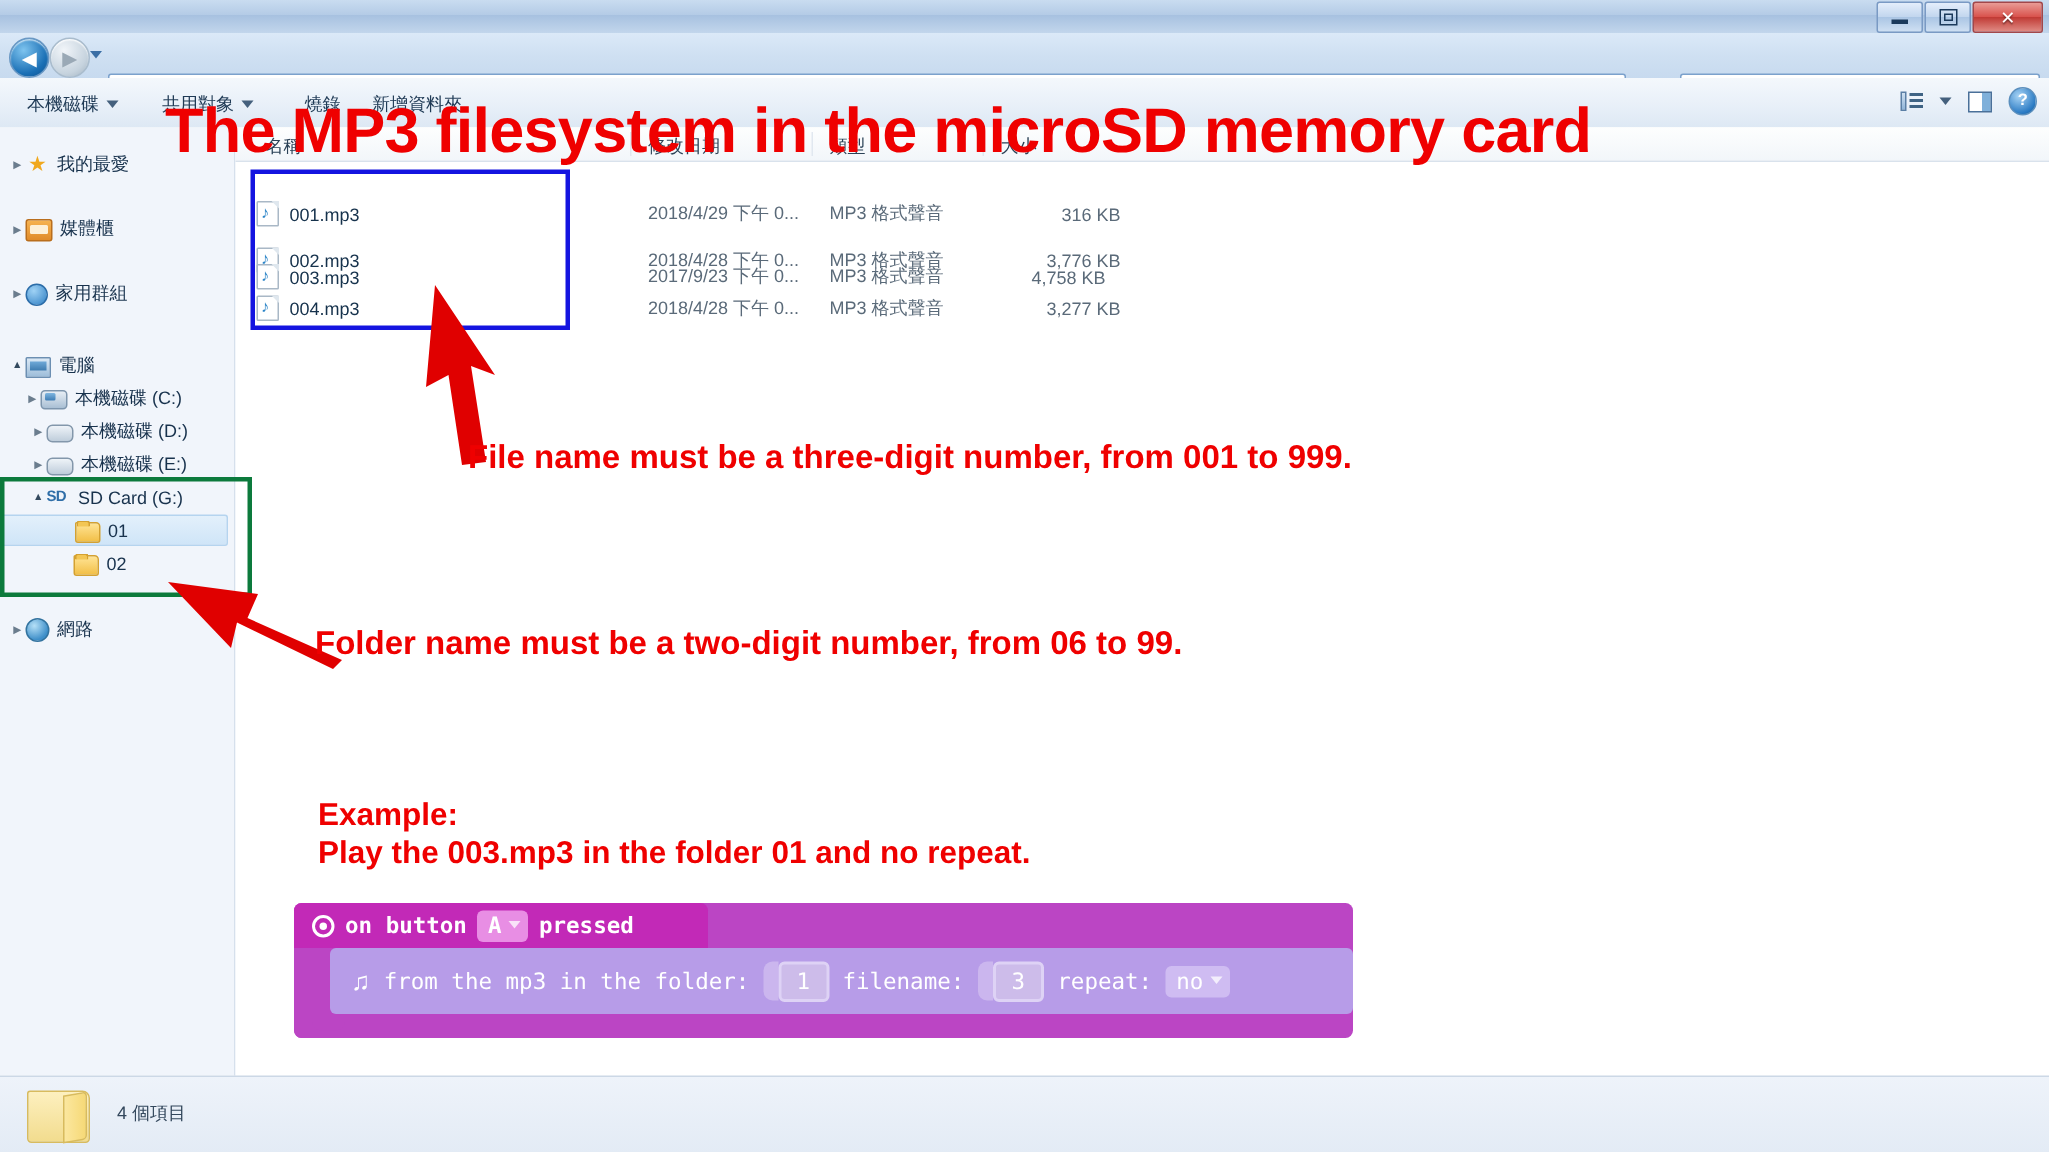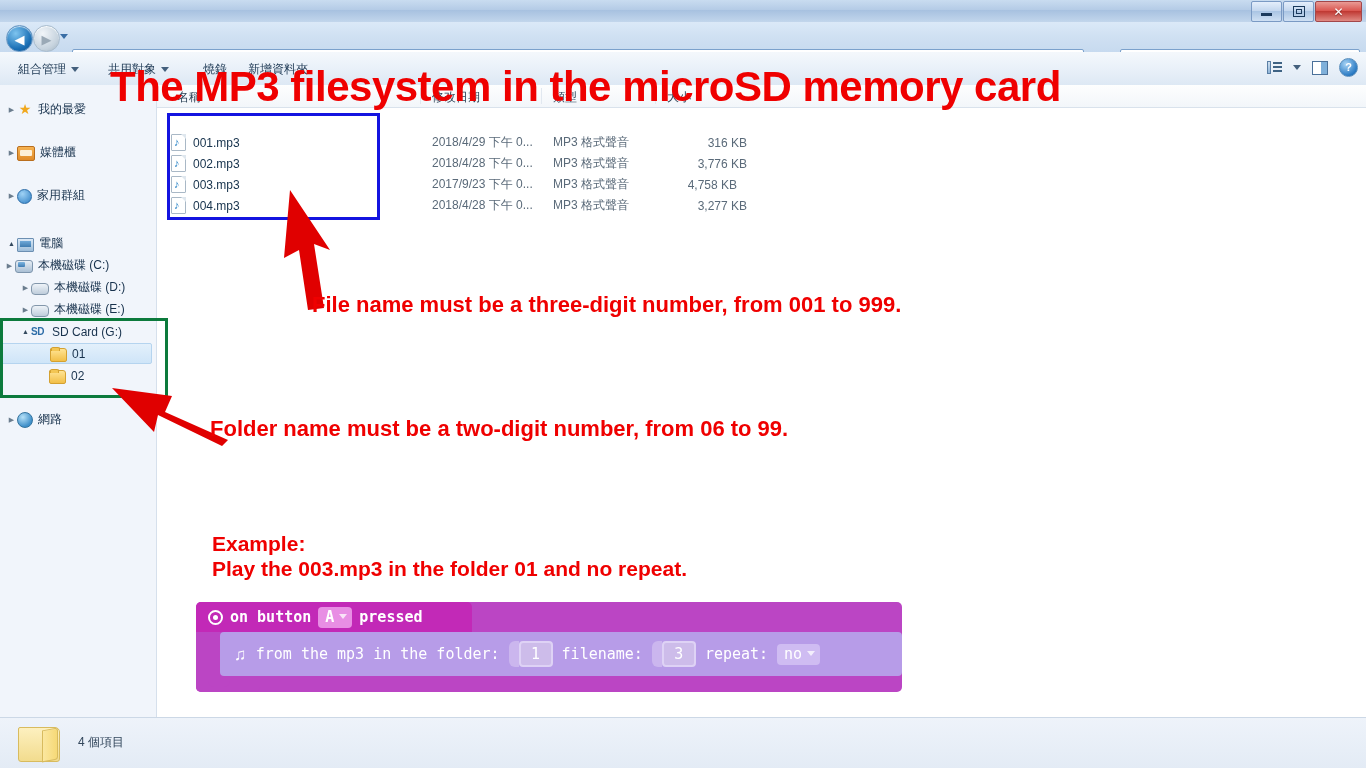--- a/index.html
+++ b/index.html
@@ -236,21 +236,21 @@
     </div>
 
     <div class="searchbox">
       <span class="searchph">搜尋 01</span>
       <span class="searchico"></span>
     </div>
   </div>
 
   <div class="toolbar">
     <div class="tbitem" style="left:18px">
-      <span>組合管理</span>
+      <span>本機磁碟</span>
       <span class="tbcaret"></span>
     </div>
     <div class="tbitem" style="left:108px">
       <span>共用對象</span>
       <span class="tbcaret"></span>
     </div>
     <div class="tbitem" style="left:203px">
       <span>燒錄</span>
     </div>
     <div class="tbitem" style="left:248px">
@@ -280,21 +280,21 @@
         <div class="sbrow" style="top: 100px; padding-left: 6px; width: auto;">
           <span class="tw">▶</span>
           <span class="sbico ic-home"></span>
           <span>家用群組</span>
         </div>
         <div class="sbrow" style="top: 148px; padding-left: 6px; width: auto;">
           <span class="tw open">▲</span>
           <span class="sbico ic-pc"></span>
           <span>電腦</span>
         </div>
-        <div class="sbrow" style="top: 170px; padding-left: 4px; width: auto;">
+        <div class="sbrow" style="top: 170px; padding-left: 16px; width: auto;">
           <span class="tw">▶</span>
           <span class="sbico ic-hddc"></span>
           <span>本機磁碟 (C:)</span>
         </div>
         <div class="sbrow" style="top: 192px; padding-left: 20px; width: auto;">
           <span class="tw">▶</span>
           <span class="sbico ic-hdd"></span>
           <span>本機磁碟 (D:)</span>
         </div>
         <div class="sbrow" style="top: 214px; padding-left: 20px; width: auto;">
@@ -337,21 +337,21 @@
       <div id="filerows">
           <div class="frow" style="top: 27px;">
             <div class="fname">
               <span class="mp3ico"></span>
               <span>001.mp3</span>
             </div>
             <div class="fcell" style="left: 275px; width: 115px;">2018/4/29 下午 0...</div>
             <div class="fcell" style="left: 396px; width: 110px;">MP3 格式聲音</div>
             <div class="fcell num" style="left: 510px; width: 80px;">316 KB</div>
           </div>
-          <div class="frow" style="top: 48px; text-decoration: underline;">
+          <div class="frow" style="top: 58px; text-decoration: underline;">
             <div class="fname">
               <span class="mp3ico"></span>
               <span>002.mp3</span>
             </div>
             <div class="fcell" style="left: 275px; width: 115px;">2018/4/28 下午 0...</div>
             <div class="fcell" style="left: 396px; width: 110px;">MP3 格式聲音</div>
             <div class="fcell num" style="left: 510px; width: 80px;">3,776 KB</div>
           </div>
           <div class="frow" style="top: 69px;">
             <div class="fname">

